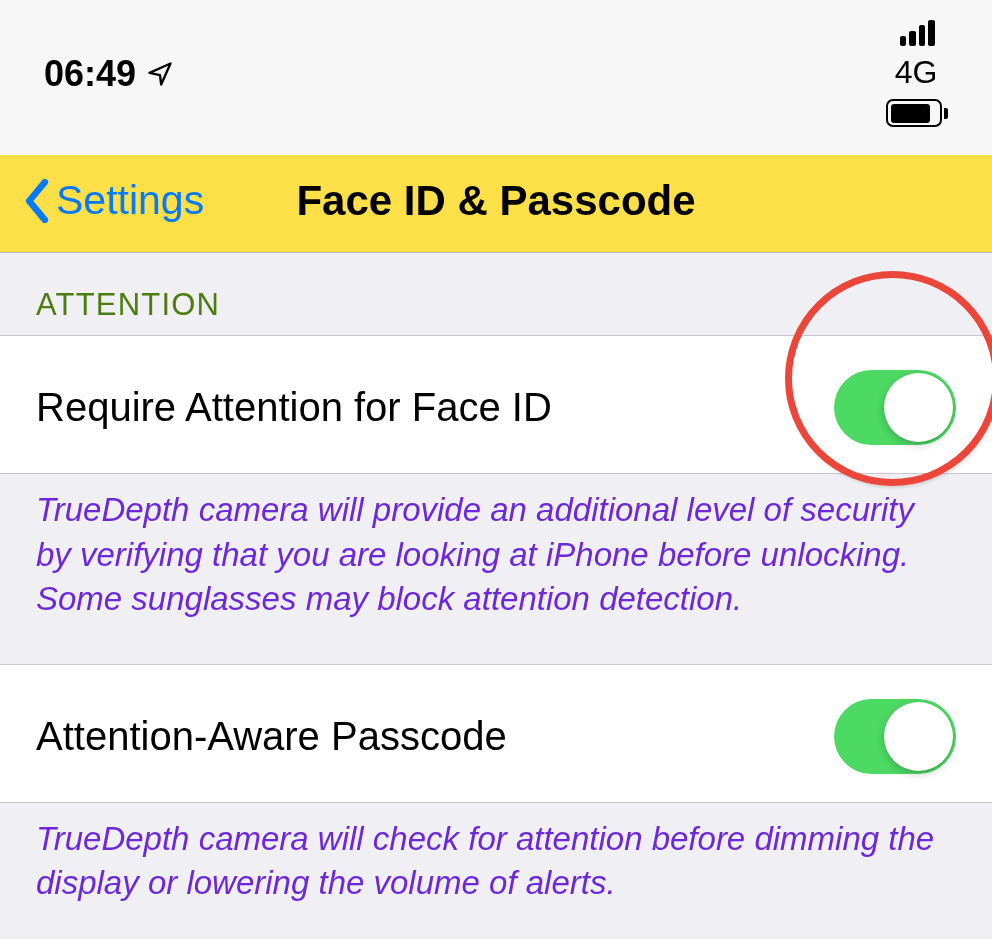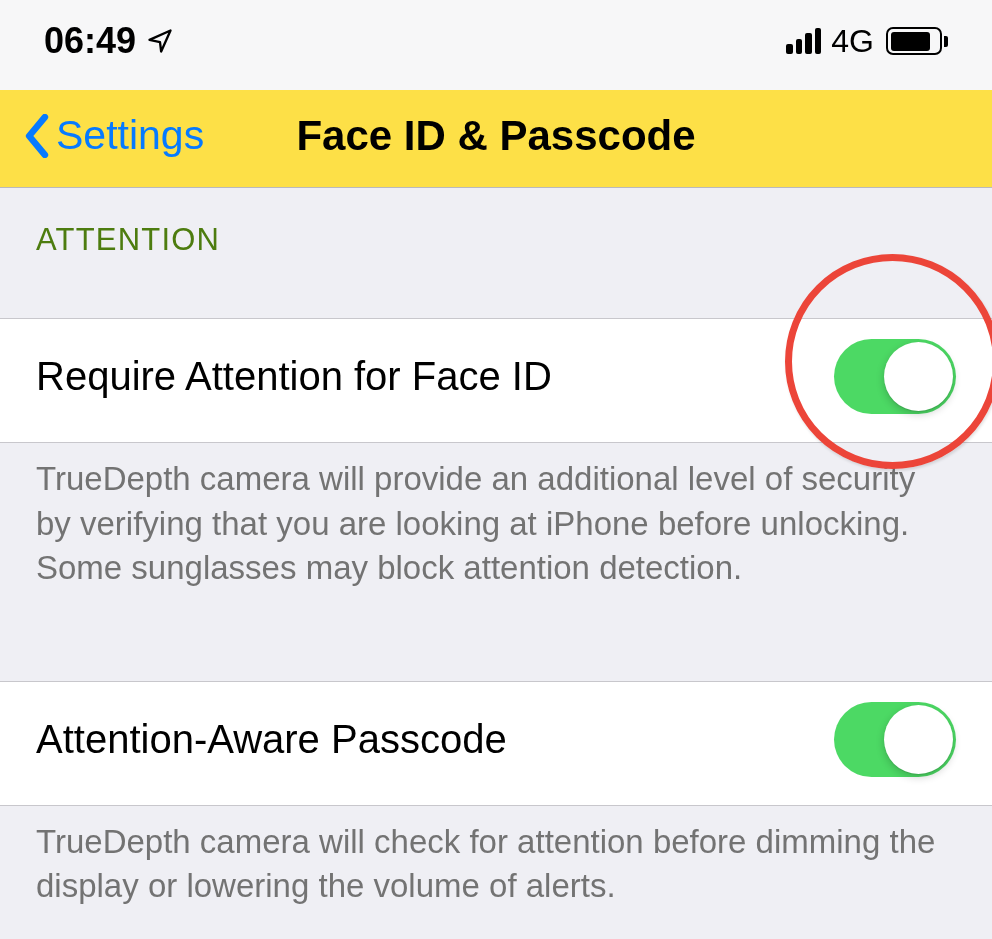--- a/index.html
+++ b/index.html
@@ -30,20 +30,21 @@
       font-weight: 700;
       color: #000;
     }
     .location-icon svg {
       display: block;
     }
     .status-right {
       display: flex;
       align-items: center;
       gap: 8px;
+      flex-direction: column;
     }
     .signal-bars {
       display: flex;
       align-items: flex-end;
       gap: 3px;
       height: 26px;
     }
     .signal-bars .bar {
       width: 6.5px;
       background: #000;
@@ -121,23 +122,22 @@
       color: #4d7c0f;
       letter-spacing: 1.2px;
     }
     .cell {
       background: #fff;
       border-top: 1px solid #c8c7cc;
       border-bottom: 1px solid #c8c7cc;
       display: flex;
       align-items: center;
       justify-content: space-between;
-      padding: 20px 36px 28px 36px;
-      position: relative;
-      margin-top: 48px;
+      padding: 34px 36px 28px 36px;
+      position: relative;
     }
     .cell-label {
       font-size: 40px;
       font-weight: 400;
       color: #000;
     }
     .switch {
       position: relative;
       width: 122px;
       height: 75px;
@@ -156,22 +156,23 @@
       width: 69px;
       height: 69px;
       background: #fff;
       border-radius: 50%;
       box-shadow: 0 3px 8px rgba(0,0,0,0.2), 0 1px 1px rgba(0,0,0,0.1);
     }
     .section-footer {
       padding: 14px 36px 42px 36px;
       font-size: 33px;
       font-weight: 400;
-      color: #737373;
+      color: #6d28d9;
       line-height: 1.35;
+      font-style: italic;
     }
     .highlight-circle {
       position: absolute;
       width: 215px;
       height: 215px;
       border: 7px solid #ec4539;
       border-radius: 50%;
       top: -65px;
       right: -8px;
       pointer-events: none;

